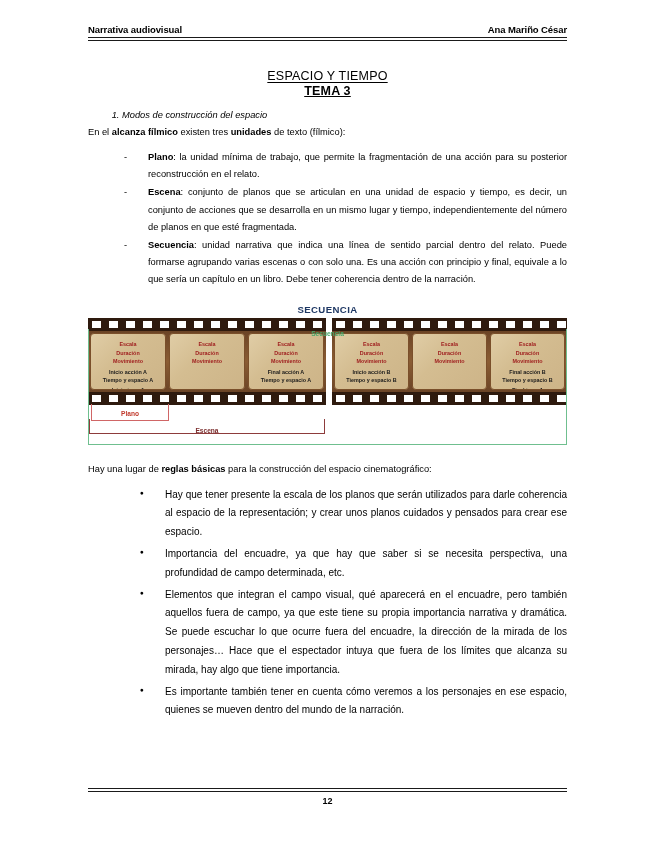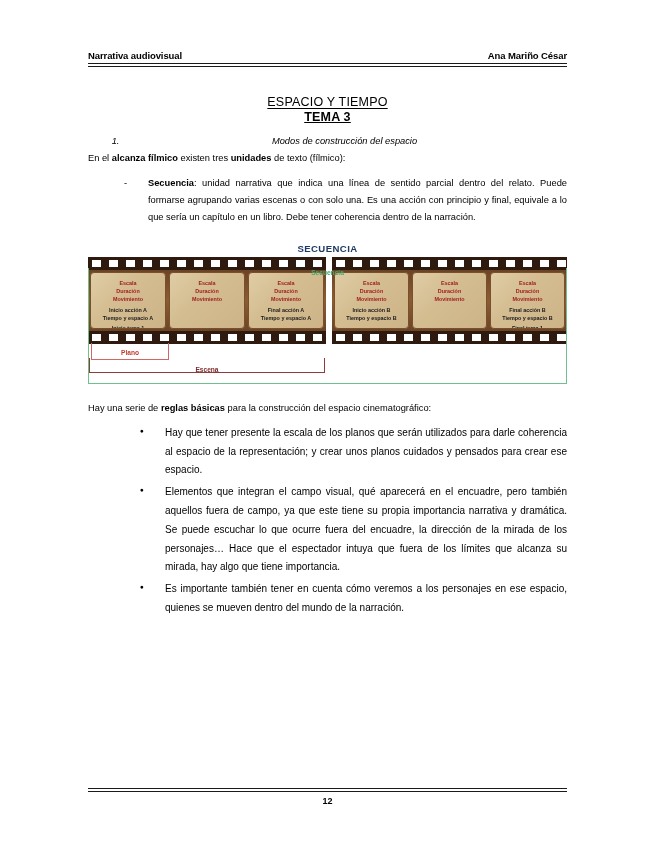--- a/index.html
+++ b/index.html
@@ -21,21 +21,21 @@
     height: 848px;
     box-sizing: border-box;
     padding: 0 88px;
   }
 
   
   .header {
     display: flex;
     justify-content: space-between;
     align-items: flex-end;
-    padding-top: 50px;
+    padding-top: 24px;
     font-size: 9.5px;
     font-weight: bold;
     letter-spacing: -0.1px;
   }
   .header-rule {
     margin-top: 2px;
     border-top: 1.6px solid #1a1a1a;
     border-bottom: 1.1px solid #1a1a1a;
     height: 1.6px;
     box-sizing: content-box;
@@ -67,21 +67,20 @@
     text-align: justify;
     margin: 0;
   }
   .intro { margin-top: 18px; }
 
   .numbered {
     margin: 9px 0 0 0;
     padding-left: 34px;
     font-size: 9.3px;
     line-height: 1.85;
-    text-align: center;
   }
   .numbered li {
     font-style: italic;
   }
 
   .lead { margin-top: 16px; }
 
   ul.dash-list {
     list-style: none;
     margin: 8px 0 0 0;
@@ -311,20 +310,22 @@
   </div>
 
 
   <ol class="numbered">
     <li>Modos de construcción del espacio</li>
   </ol>
 
   <p class="body lead"><span>En el </span><b>alcanza fílmico</b><span> existen tres </span><b>unidades</b><span> de texto (fílmico):</span></p>
 
   <ul class="dash-list">
+    <li><b>Plano</b><span>: la unidad mínima de trabajo, que permite la fragmentación de una acción para su posterior reconstrucción en el relato.</span></li>
+    <li><b>Escena</b><span>: conjunto de planos que se articulan en una unidad de espacio y tiempo, es decir, un conjunto de acciones que se desarrolla en un mismo lugar y tiempo, independientemente del número de planos en que esté fragmentada.</span></li>
     <li><b>Secuencia</b><span>: unidad narrativa que indica una línea de sentido parcial dentro del relato. Puede formarse agrupando varias escenas o con solo una. Es una acción con principio y final, equivale a lo que sería un capítulo en un libro. Debe tener coherencia dentro de la narración.</span></li>
   </ul>
 
   <div class="figure">
     <div class="figure-caption">SECUENCIA</div>
 
     <div class="strip-area">
 
       <div class="strip-half left">
         <div class="sprockets top">
@@ -469,24 +470,25 @@
 
     <div class="brackets">
       <div class="bracket plano"><span>Plano</span></div>
       <div class="bracket escena"><span>Escena</span></div>
       <div class="bracket secuencia">
           <span>Secuencia</span>
         </div>
     </div>
   </div>
 
-  <p class="body" style="margin-top:14px;"><span>Hay una serie de </span><b>reglas básicas</b><span> para la construcción del espacio cinematográfico:</span></p>
+  <p class="body" style="margin-top:14px;"><span>Hay una lugar de </span><b>reglas básicas</b><span> para la construcción del espacio cinematográfico:</span></p>
 
   <ul class="bullet-list">
     <li>Hay que tener presente la escala de los planos que serán utilizados para darle coherencia al espacio de la representación; y crear unos planos cuidados y pensados para crear ese espacio.</li>
+    <li>Importancia del encuadre, ya que hay que saber si se necesita perspectiva, una profundidad de campo determinada, etc.</li>
     <li>Elementos que integran el campo visual, qué aparecerá en el encuadre, pero también aquellos fuera de campo, ya que este tiene su propia importancia narrativa y dramática. Se puede escuchar lo que ocurre fuera del encuadre, la dirección de la mirada de los personajes… Hace que el espectador intuya que fuera de los límites que alcanza su mirada, hay algo que tiene importancia.</li>
     <li>Es importante también tener en cuenta cómo veremos a los personajes en ese espacio, quienes se mueven dentro del mundo de la narración.</li>
   </ul>
 
   <div class="footer">
     <div class="footer-rule"></div>
     <div class="page-number">12</div>
   </div>
 
 </div>

